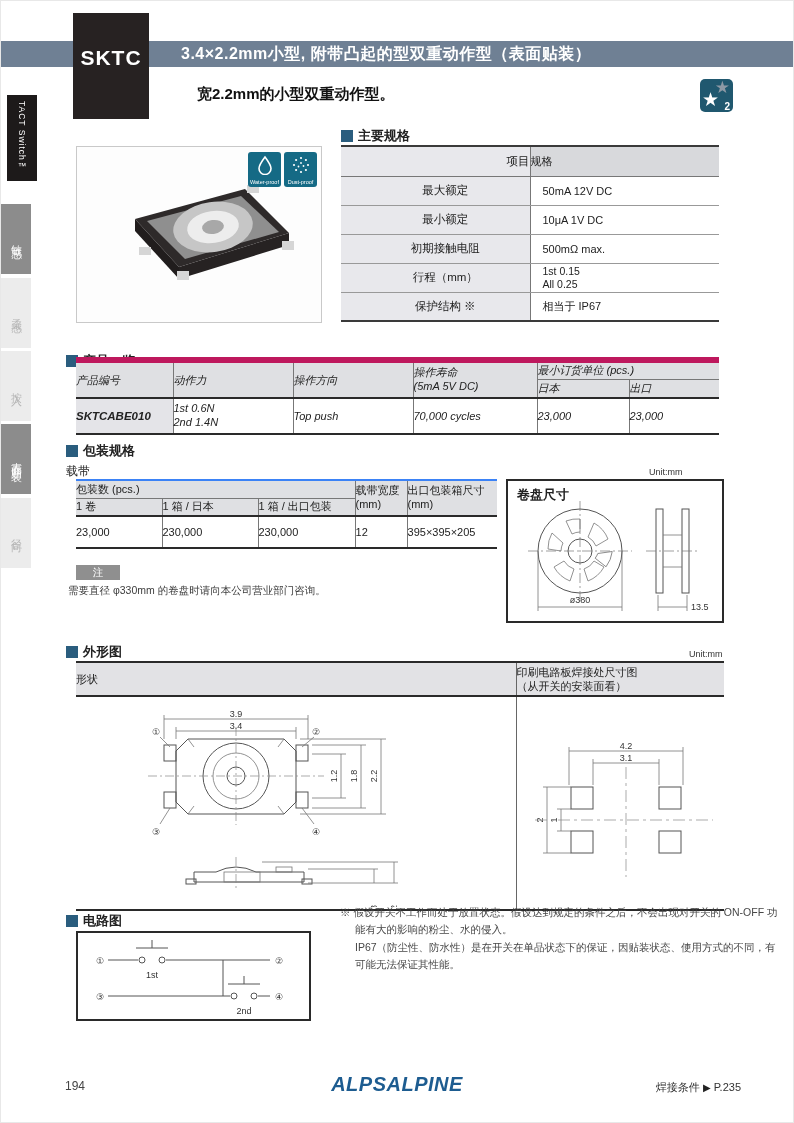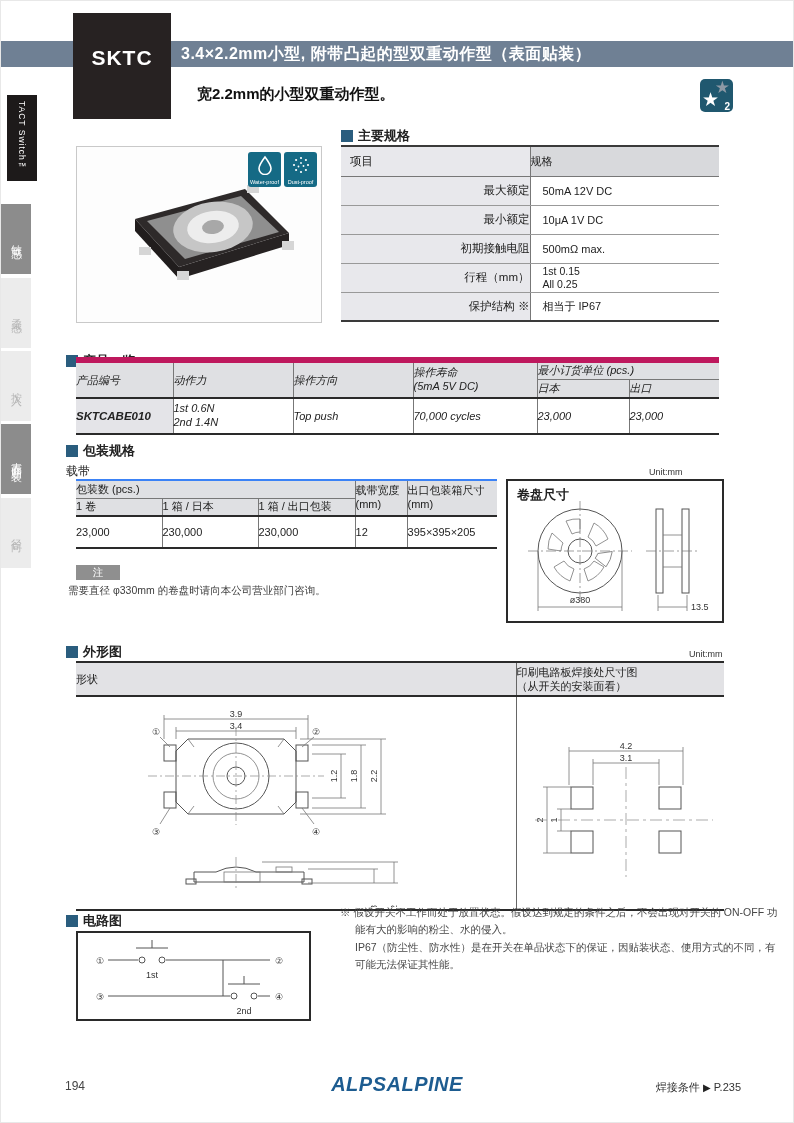--- a/index.html
+++ b/index.html
@@ -3,21 +3,21 @@
 <meta charset="utf-8">
 <style>
   * { margin:0; padding:0; box-sizing:border-box; }
   html,body { background:#fff; }
   body { font-family:"Liberation Sans", sans-serif; color:#222; }
   .page { position:relative; width:794px; height:1123px; background:#fff; overflow:hidden; border:1px solid #e8e8e8; }
 
   
   .top-bar { position:absolute; left:0; top:40px; width:794px; height:26px; background:#6f8094; }
   .bar-title { position:absolute; left:180px; top:0; height:18px; line-height:26px; color:#fff; font-size:16px; font-weight:bold; letter-spacing:.5px; }
-  .sktc-box { position:absolute; left:72px; top:12px; width:98px; height:106px; background:#272222; }
+  .sktc-box { position:absolute; left:72px; top:12px; width:76px; height:106px; background:#272222; }
   .sktc-box span { display:block; text-align:center; margin-top:33px; color:#fff; font-size:21px; font-weight:bold; letter-spacing:1px; }
   .subtitle { position:absolute; left:196px; top:84px; font-size:15px; font-weight:bold; color:#111; }
   .star-badge { position:absolute; left:699px; top:78px; width:33px; height:33px; background:#20586f; border-radius:5px; }
   .star-badge .star1 { position:absolute; right:3px; top:-2px; color:#8d99a5; font-size:17px; }
   .star-badge .star2 { position:absolute; left:2px; bottom:1px; color:#fff; font-size:19px; }
   .star-badge .num { position:absolute; right:3px; bottom:0px; color:#fff; font-size:10px; font-weight:bold; }
 
   
   .family-box { position:absolute; left:6px; top:94px; width:30px; height:86px; background:#1d1a1a; }
   .family-box span { display:block; margin:6px auto 0; writing-mode:vertical-rl; text-orientation:mixed; color:#fff; font-size:8.5px; letter-spacing:1px; }
@@ -38,21 +38,21 @@
   .proof-badge svg { margin-top:3px; }
 
   
   table { border-collapse:collapse; table-layout:fixed; }
   td,th { font-weight:normal; font-size:11px; color:#222; text-align:left; vertical-align:middle; white-space:pre-line; }
 
   .spec-table { position:absolute; left:340px; top:144px; width:378px; border-top:2px solid #3a3a3a; border-bottom:2px solid #3a3a3a; }
   .spec-table th { background:#d8d9dc; height:30px; border-bottom:1px solid #777; }
   .spec-table td { height:29px; border-bottom:1px solid #999;padding-left:12px; }
   .spec-table tr:last-child td { border-bottom:none; }
-  .spec-table .item { background:#e8e8ec; text-align:right; padding-left:20px; border-right:1px solid #777; font-size:11.5px; }
+  .spec-table .item { background:#e8e8ec; text-align:center; padding-left:20px; border-right:1px solid #777; font-size:11.5px; }
 
   .prod-table { position:absolute; left:75px; top:356px; width:643px; border-top:6px solid #be185d; border-bottom:2px solid #2a2a2a;font-style:italic; }
   .prod-table th { background:#dfe0e3; height:19px; border:1px solid #777; border-top:none; }
   .prod-table th:first-child, .prod-table td:first-child { border-left:none; }
   .prod-table th:last-child, .prod-table td:last-child { border-right:none;margin-top:20px; }
   .prod-table td { height:36px; border:1px solid #777; border-bottom:none; border-top:2px solid #2a2a2a; }
   .prod-table .part { background:#e4e4e8; font-weight:bold; font-size:11.5px; }
 
   .pack-table { position:absolute; left:75px; top:478px; width:421px; border-top:2px solid #3b82f6; border-bottom:2px solid #2a2a2a; }
   .pack-table th { background:#dfe0e3; height:18px; border:1px solid #777; border-top:none; }
@@ -171,21 +171,21 @@
     <span class="sec-sq"></span>
     <span>主要规格</span>
   </div>
   <table class="spec-table">
     <colgroup>
         <col style="width:50%">
         <col style="width:50%">
       </colgroup>
     <tbody>
         <tr>
-      <th class="item" style="text-align:left; padding-left:9px">项目</th>
+      <th class="item" style="text-align:right; padding-left:9px">项目</th>
       <th>规格</th>
     </tr>
     <tr>
       <td class="item">最大额定</td>
       <td>50mA 12V DC</td>
     </tr>
     <tr>
       <td class="item">最小额定</td>
       <td>10μA 1V DC</td>
     </tr>

